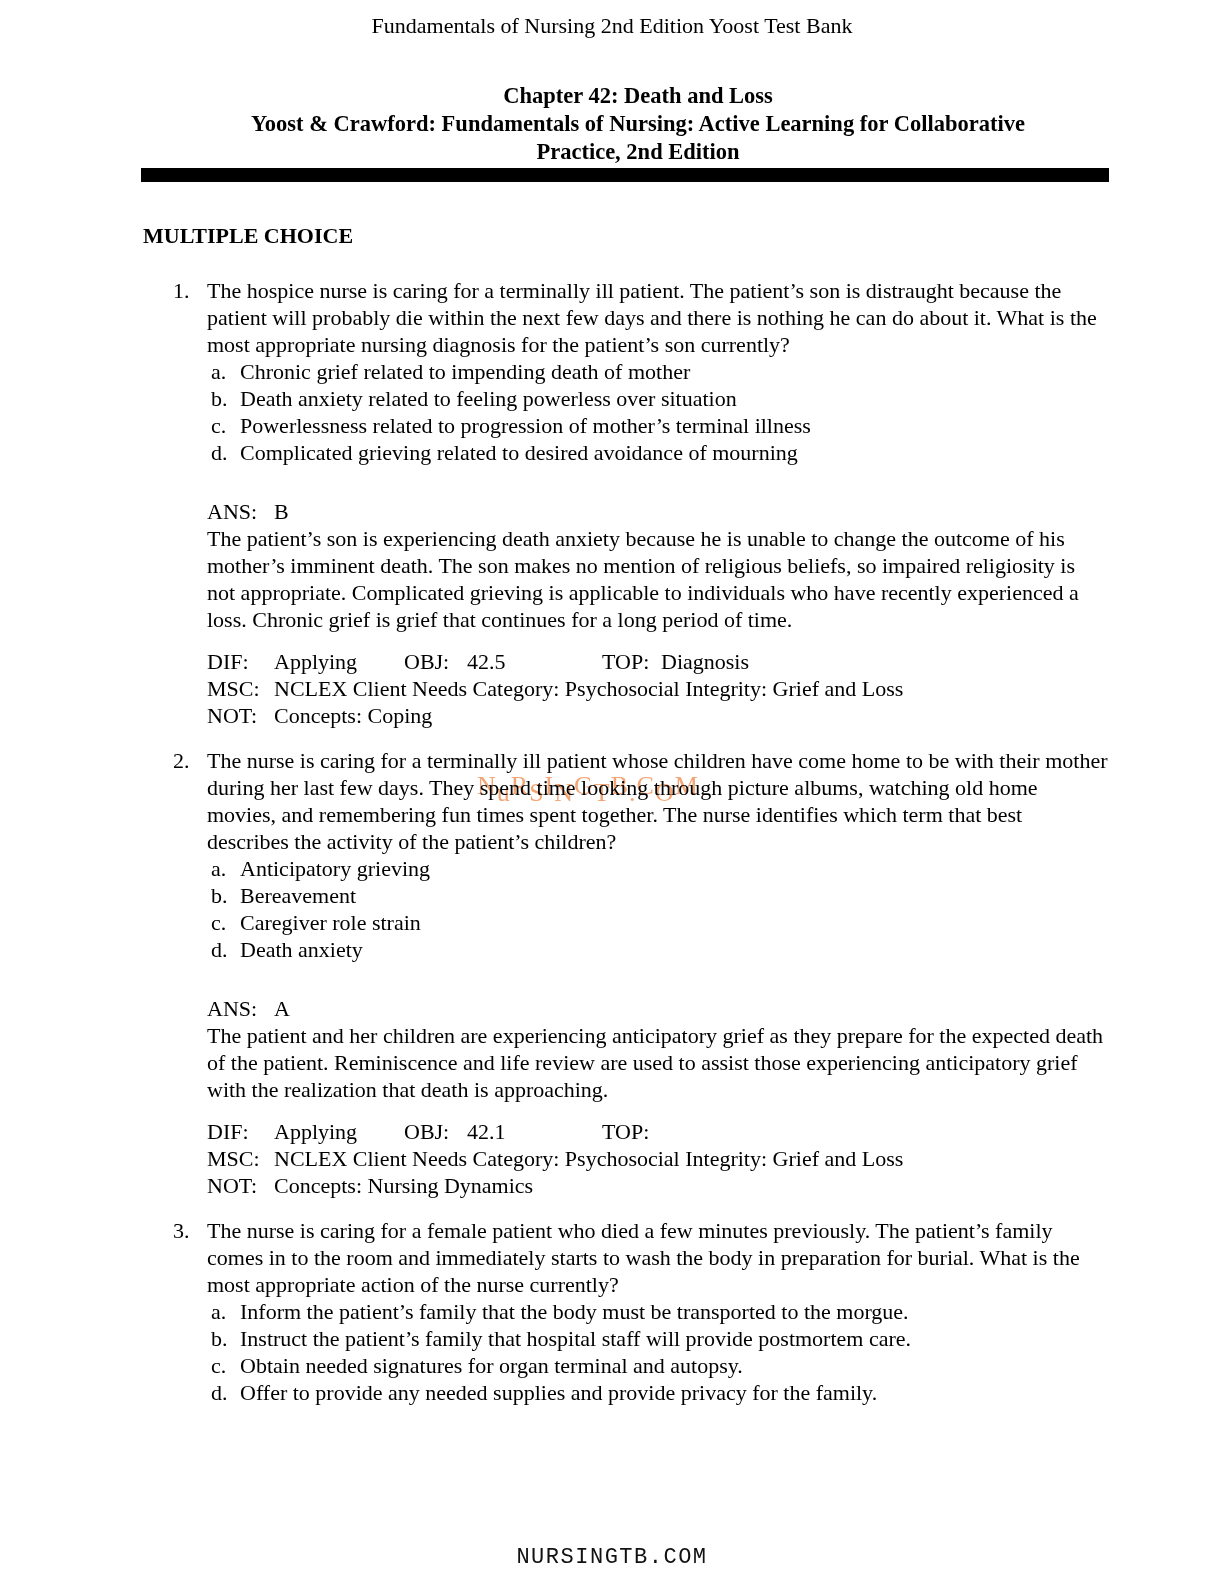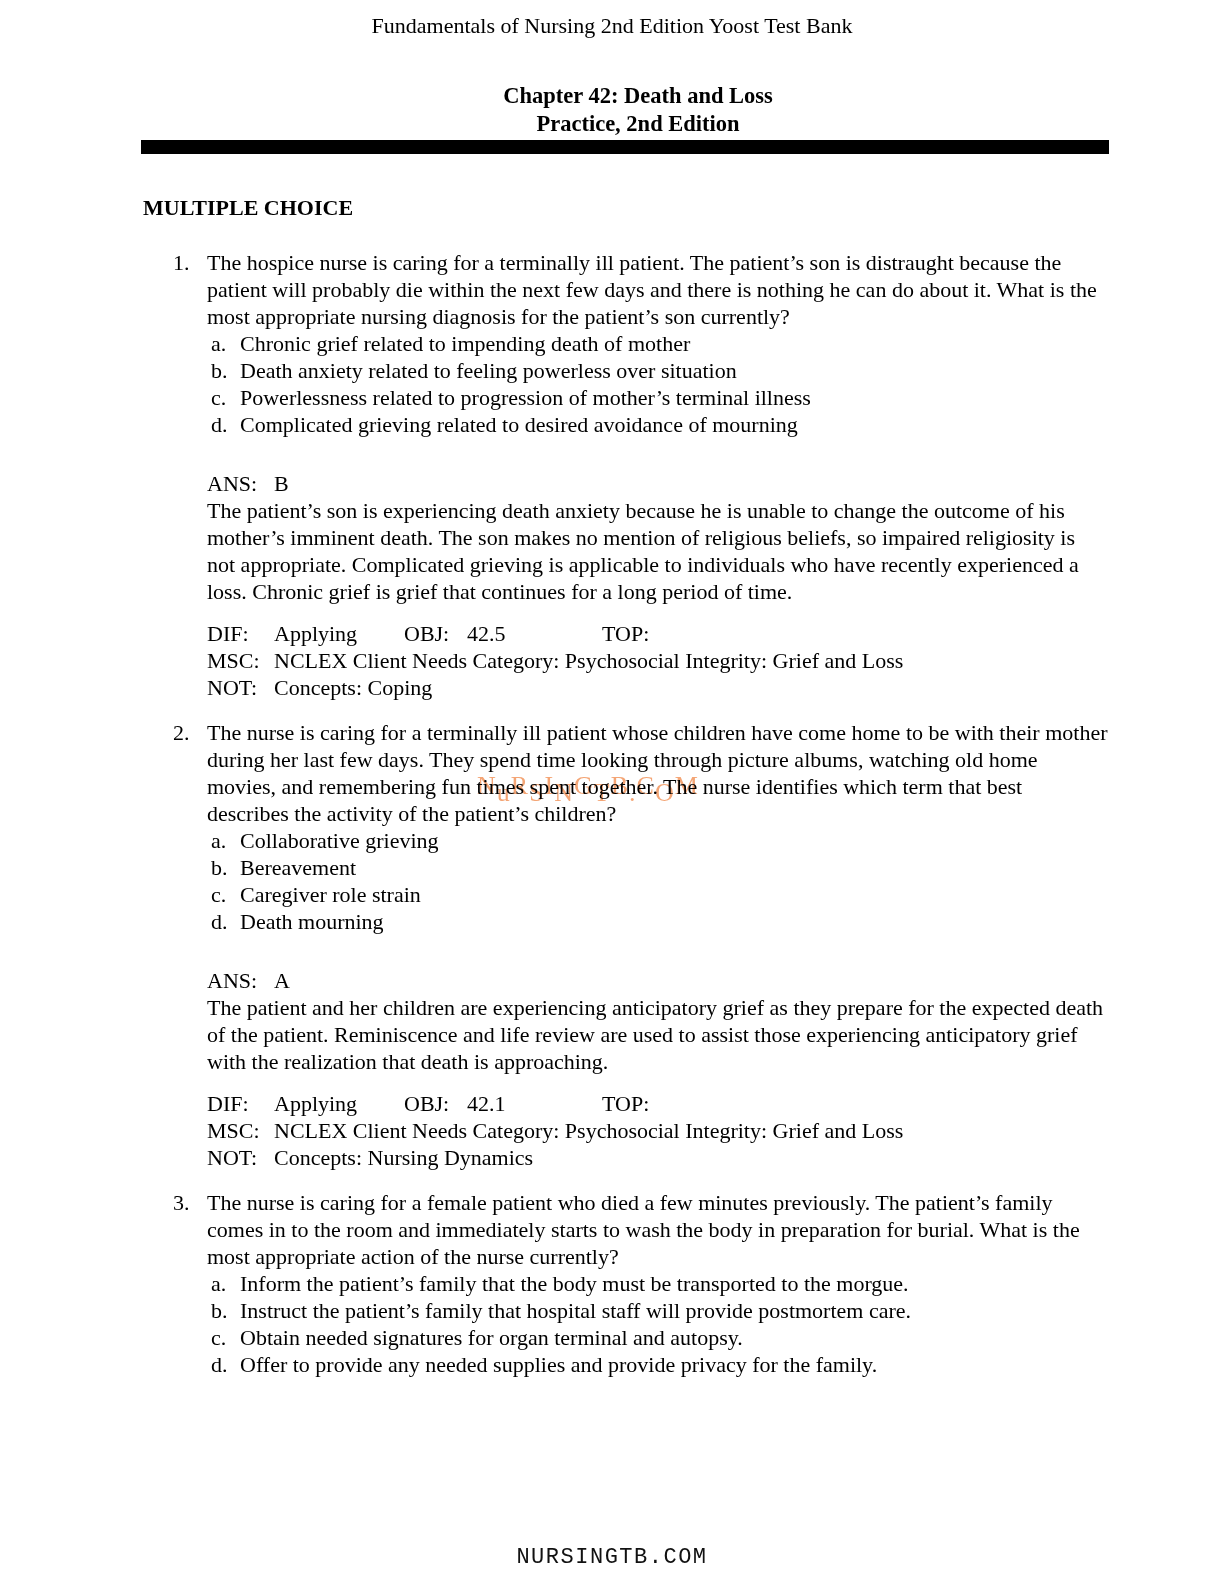--- a/index.html
+++ b/index.html
@@ -105,20 +105,21 @@
 <body>
 
 <div class="watermark"><span style="transform: translateY(0px);">N</span><span style="transform: translateY(7px);">u</span><span style="transform: translateY(0px);">R</span><span style="transform: translateY(7px);">S</span><span style="transform: translateY(0px);">I</span><span style="transform: translateY(7px);">N</span><span style="transform: translateY(0px);">G</span><span style="transform: translateY(7px);">T</span><span style="transform: translateY(0px);">B</span><span style="transform: translateY(7px);">.</span><span style="transform: translateY(0px);">C</span><span style="transform: translateY(7px);">O</span><span style="transform: translateY(0px);">M</span></div>
 
 <div class="content">
 
   <div class="page-header">Fundamentals of Nursing 2nd Edition Yoost Test Bank</div>
 
   <div class="title-block">
     <div>Chapter 42: Death and Loss</div>
+    <div>Yoost &amp; Crawford: Fundamentals of Nursing: Active Learning for Collaborative</div>
     <div>Practice, 2nd Edition</div>
   </div>
 
   <div class="rule"></div>
 
   <div class="section-heading">MULTIPLE CHOICE</div>
 
   <div class="question q-first">
     <div class="qnum">1.</div>
     <div class="qbody">
@@ -148,53 +149,54 @@
         </div>
         <div class="rationale">The patient’s son is experiencing death anxiety because he is unable to change the outcome of his mother’s imminent death. The son makes no mention of religious beliefs, so impaired religiosity is not appropriate. Complicated grieving is applicable to individuals who have recently experienced a loss. Chronic grief is grief that continues for a long period of time.</div>
       </div>
       <div class="meta-block">
         <div class="meta-row">
           <div class="meta-label">DIF:</div>
           <div class="meta-val-dif">Applying</div>
           <div class="meta-label-mid">OBJ:</div>
           <div class="meta-val-obj">42.5</div>
           <div class="meta-label-top">TOP:</div>
+          <div class="meta-val">Diagnosis</div>
         </div>
         <div class="meta-row">
           <div class="meta-label">MSC:</div>
           <div class="meta-val">NCLEX Client Needs Category: Psychosocial Integrity: Grief and Loss</div>
         </div>
         <div class="meta-row">
           <div class="meta-label">NOT:</div>
           <div class="meta-val">Concepts: Coping</div>
         </div>
       </div>
     </div>
   </div>
 
   <div class="question">
     <div class="qnum">2.</div>
     <div class="qbody">
       <div class="stem">The nurse is caring for a terminally ill patient whose children have come home to be with their mother during her last few days. They spend time looking through picture albums, watching old home movies, and remembering fun times spent together. The nurse identifies which term that best describes the activity of the patient’s children?</div>
       <div class="choices">
         <div class="choice">
           <div class="choice-letter">a.</div>
-          <div class="choice-text">Collaborative grieving</div>
+          <div class="choice-text">Anticipatory grieving</div>
         </div>
         <div class="choice">
           <div class="choice-letter">b.</div>
           <div class="choice-text">Bereavement</div>
         </div>
         <div class="choice">
           <div class="choice-letter">c.</div>
           <div class="choice-text">Caregiver role strain</div>
         </div>
         <div class="choice">
           <div class="choice-letter">d.</div>
-          <div class="choice-text">Death mourning</div>
+          <div class="choice-text">Death anxiety</div>
         </div>
       </div>
       <div class="answer-block">
         <div class="meta-row">
           <div class="meta-label">ANS:</div>
           <div class="meta-val">A</div>
         </div>
         <div class="rationale">The patient and her children are experiencing anticipatory grief as they prepare for the expected death of the patient. Reminiscence and life review are used to assist those experiencing anticipatory grief with the realization that death is approaching.</div>
       </div>
       <div class="meta-block">

